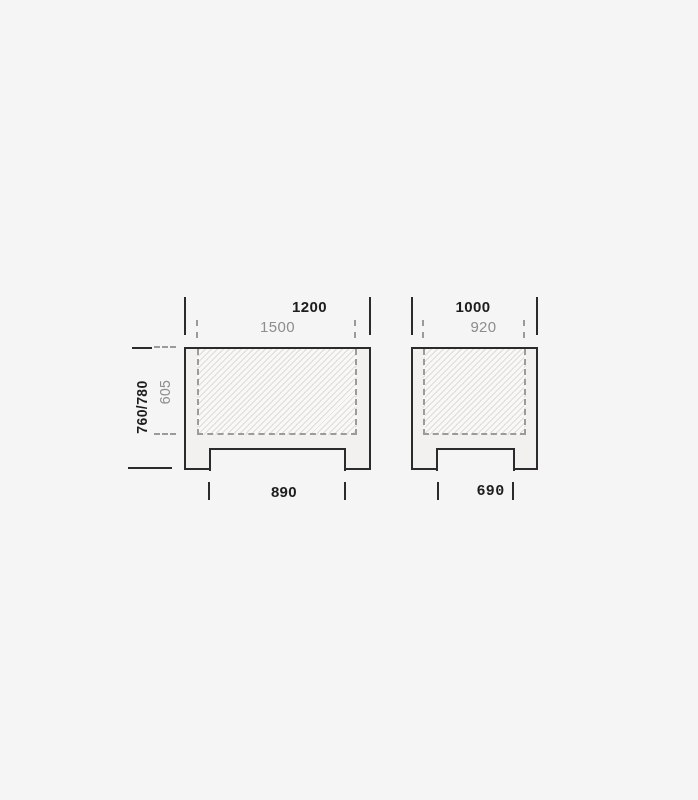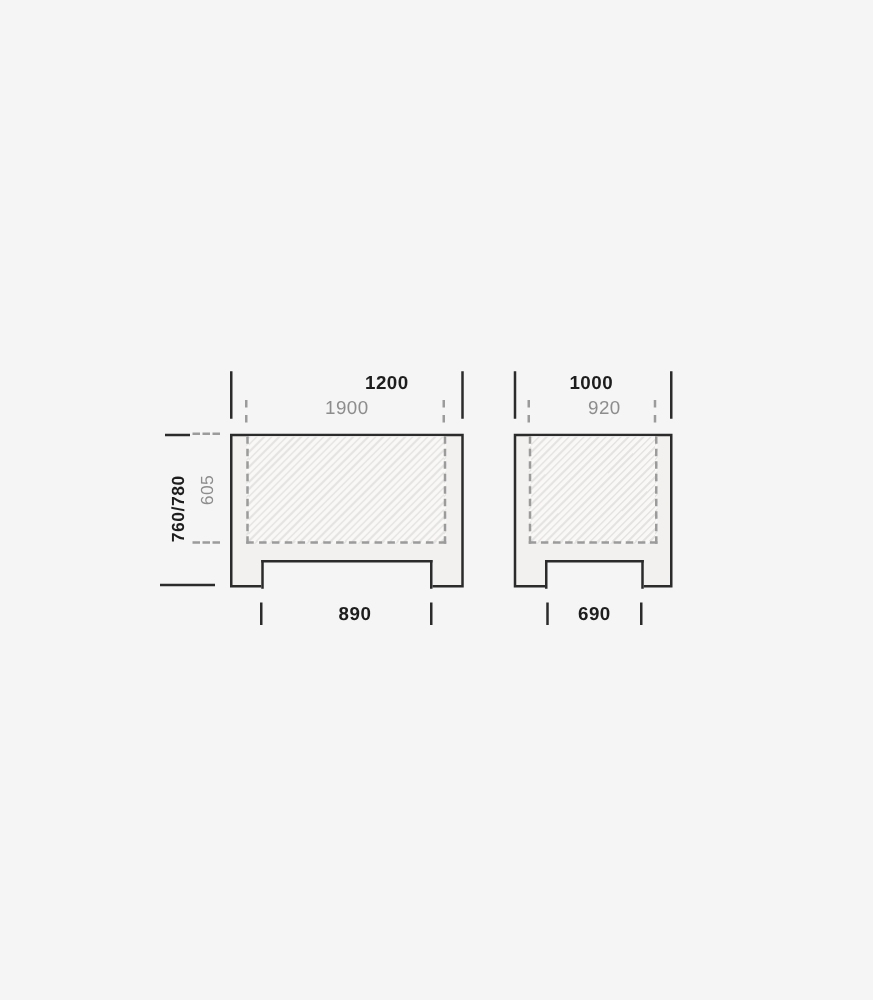--- a/index.html
+++ b/index.html
@@ -67,21 +67,21 @@
 
 <div class="canvas">
 
   <div>
 
     <div class="abs tick-v" style="left:184px;top:297px;height:38px;"></div>
     <div class="abs tick-v" style="left:369px;top:297px;height:38px;"></div>
     <div class="abs tick-v-dashed" style="left:196px;top:320px;height:18px;"></div>
     <div class="abs tick-v-dashed" style="left:354px;top:320px;height:18px;"></div>
     <div class="abs dim dim-dark" style="left:184px;top:299px;width:187px;margin-left:32px;">1200</div>
-    <div class="abs dim dim-gray" style="left:184px;top:319px;width:187px;">1900</div>
+    <div class="abs dim dim-gray" style="left:184px;top:319px;width:187px;">1500</div>
 
     <div class="abs table-outline" style="left:184px;top:347px;width:187px;height:123px;"></div>
 
     <div class="abs hatch-area" style="left:197px;top:349px;width:160px;height:86px;"></div>
 
     <div class="abs leg-notch" style="left:209px;top:448px;width:137px;height:23px;"></div>
 
     <div class="abs tick-h" style="left:132px;top:347px;width:20px;"></div>
     <div class="abs tick-h-dashed" style="left:154px;top:346px;width:22px;"></div>
     <div class="abs tick-h-dashed" style="left:154px;top:433px;width:22px;"></div>
@@ -104,16 +104,16 @@
     <div class="abs dim dim-gray" style="left:411px;top:319px;width:145px;">920</div>
 
     <div class="abs table-outline" style="left:411px;top:347px;width:127px;height:123px;"></div>
 
     <div class="abs hatch-area" style="left:423px;top:349px;width:103px;height:86px;"></div>
 
     <div class="abs leg-notch" style="left:436px;top:448px;width:79px;height:23px;"></div>
 
     <div class="abs tick-v" style="left:437px;top:482px;height:18px;"></div>
     <div class="abs tick-v" style="left:512px;top:482px;height:18px;"></div>
-    <div class="abs dim dim-dark" style="left:437px;top:484px;width:77px;">690</div>
+    <div class="abs dim dim-dark" style="left:452px;top:484px;width:77px;font-family:Liberation Mono, monospace;">690</div>
   </div>
 
 </div>
 
 </body></html>

